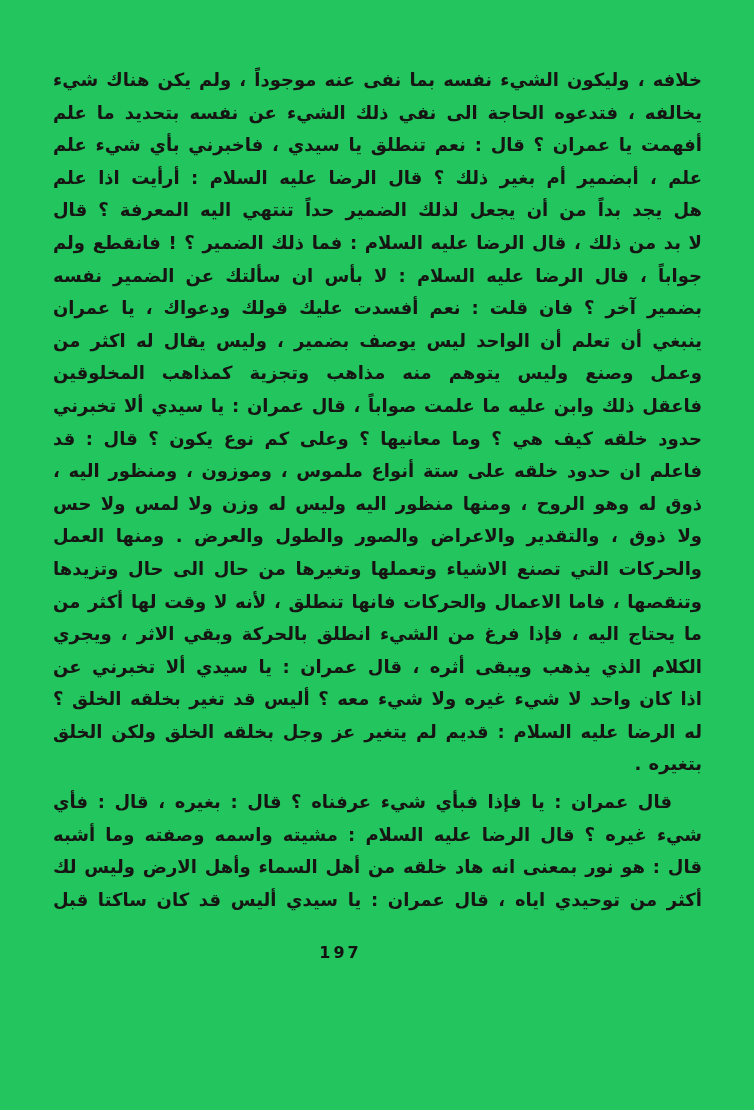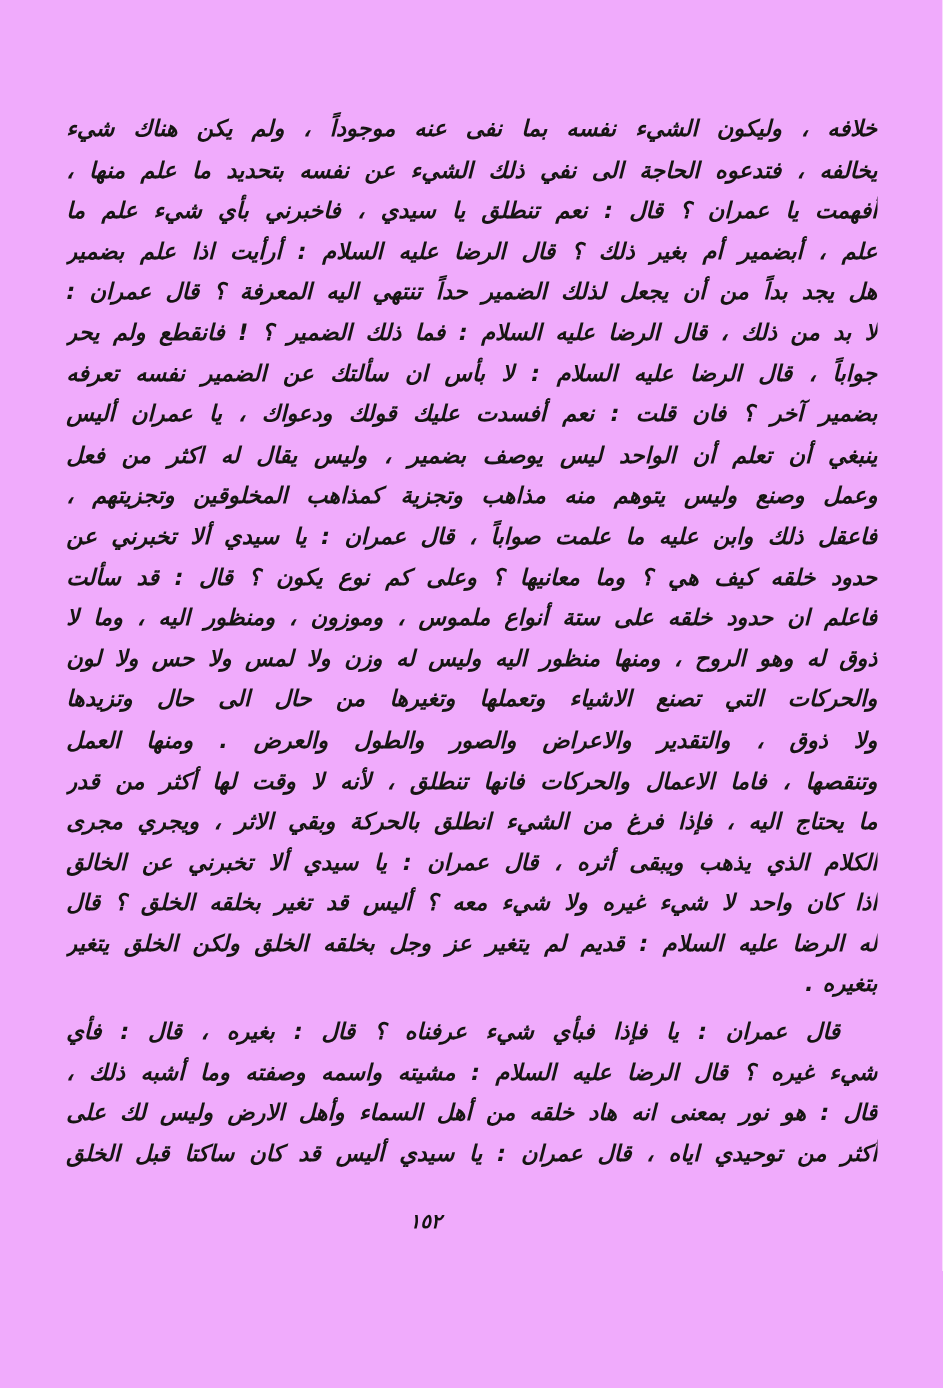--- a/index.html
+++ b/index.html
@@ -5,26 +5,25 @@
   html, body {
     margin: 0;
     padding: 0;
     background: #ffffff;
   }
   .page {
     position: relative;
     width: 754px;
     height: 1110px;
     box-sizing: border-box;
-    background: #f0abfc;
-    padding: 88px 52px 0 53px;
+    background: #22c55e;
+    padding: 64px 52px 0 53px;
     font-family: "DejaVu Sans", sans-serif;
     color: #171513;
     overflow: hidden;
-    font-style: italic;
   }
   .textblock {
     direction: rtl;
     width: 649px;
   }
   .paragraph {
     margin: 0;
   }
   .paragraph + .paragraph {
     margin-top: 5px;
@@ -72,33 +71,33 @@
       <div class="line">هل يجد بداً من أن يجعل لذلك الضمير حداً تنتهي اليه المعرفة ؟ قال عمران :</div>
       <div class="line">لا بد من ذلك ، قال الرضا عليه السلام : فما ذلك الضمير ؟ ! فانقطع ولم يحر</div>
       <div class="line">جواباً ، قال الرضا عليه السلام : لا بأس ان سألتك عن الضمير نفسه تعرفه</div>
       <div class="line">بضمير آخر ؟ فان قلت : نعم أفسدت عليك قولك ودعواك ، يا عمران أليس</div>
       <div class="line">ينبغي أن تعلم أن الواحد ليس يوصف بضمير ، وليس يقال له اكثر من فعل</div>
       <div class="line">وعمل وصنع وليس يتوهم منه مذاهب وتجزية كمذاهب المخلوقين وتجزيتهم ،</div>
       <div class="line">فاعقل ذلك وابن عليه ما علمت صواباً ، قال عمران : يا سيدي ألا تخبرني عن</div>
       <div class="line">حدود خلقه كيف هي ؟ وما معانيها ؟ وعلى كم نوع يكون ؟ قال : قد سألت</div>
       <div class="line">فاعلم ان حدود خلقه على ستة أنواع ملموس ، وموزون ، ومنظور اليه ، وما لا</div>
       <div class="line">ذوق له وهو الروح ، ومنها منظور اليه وليس له وزن ولا لمس ولا حس ولا لون</div>
+      <div class="line">ولا ذوق ، والتقدير والاعراض والصور والطول والعرض . ومنها العمل</div>
       <div class="line">والحركات التي تصنع الاشياء وتعملها وتغيرها من حال الى حال وتزيدها</div>
-      <div class="line">ولا ذوق ، والتقدير والاعراض والصور والطول والعرض . ومنها العمل</div>
       <div class="line">وتنقصها ، فاما الاعمال والحركات فانها تنطلق ، لأنه لا وقت لها أكثر من قدر</div>
       <div class="line">ما يحتاج اليه ، فإذا فرغ من الشيء انطلق بالحركة وبقي الاثر ، ويجري مجرى</div>
       <div class="line">الكلام الذي يذهب ويبقى أثره ، قال عمران : يا سيدي ألا تخبرني عن الخالق</div>
       <div class="line">اذا كان واحد لا شيء غيره ولا شيء معه ؟ أليس قد تغير بخلقه الخلق ؟ قال</div>
       <div class="line">له الرضا عليه السلام : قديم لم يتغير عز وجل بخلقه الخلق ولكن الخلق يتغير</div>
       <div class="line para-end">بتغيره .</div>
     </div>
 
     <div class="paragraph">
       <div class="line indent">قال عمران : يا فإذا فبأي شيء عرفناه ؟ قال : بغيره ، قال : فأي</div>
       <div class="line">شيء غيره ؟ قال الرضا عليه السلام : مشيته واسمه وصفته وما أشبه ذلك ،</div>
       <div class="line">قال : هو نور بمعنى انه هاد خلقه من أهل السماء وأهل الارض وليس لك على</div>
       <div class="line">أكثر من توحيدي اياه ، قال عمران : يا سيدي أليس قد كان ساكتا قبل الخلق</div>
     </div>
 
   </div>
 
-  <div class="folio">١٥٢</div>
+  <div class="folio">197</div>
 </div>
 
 </body></html>

